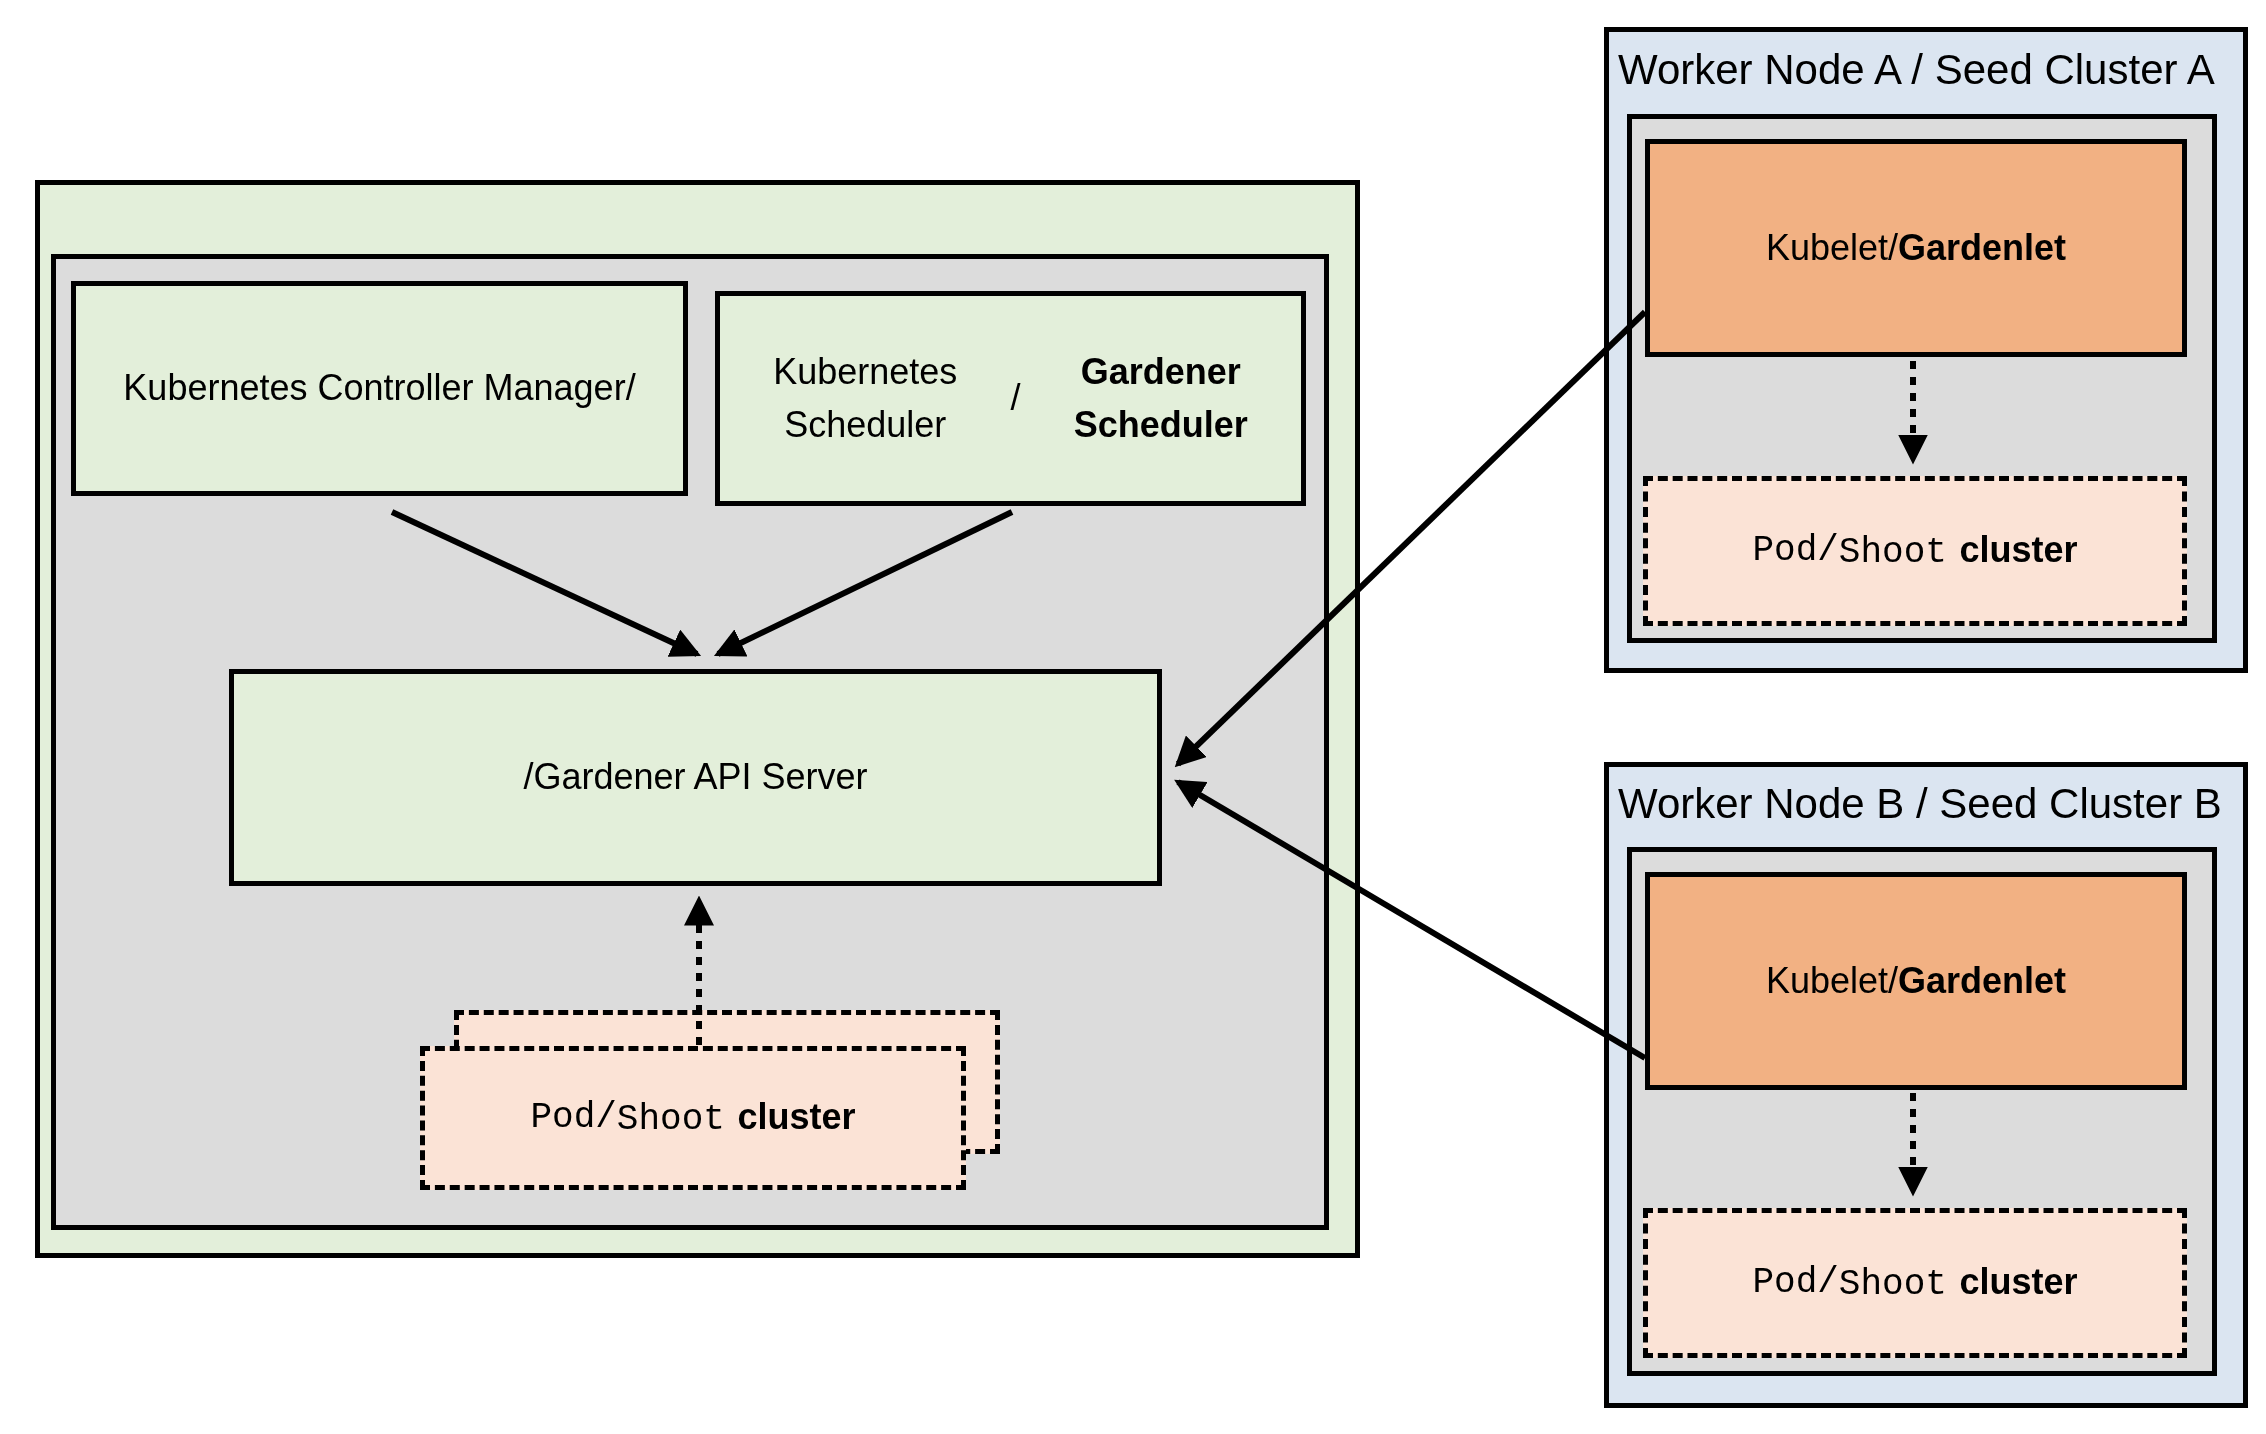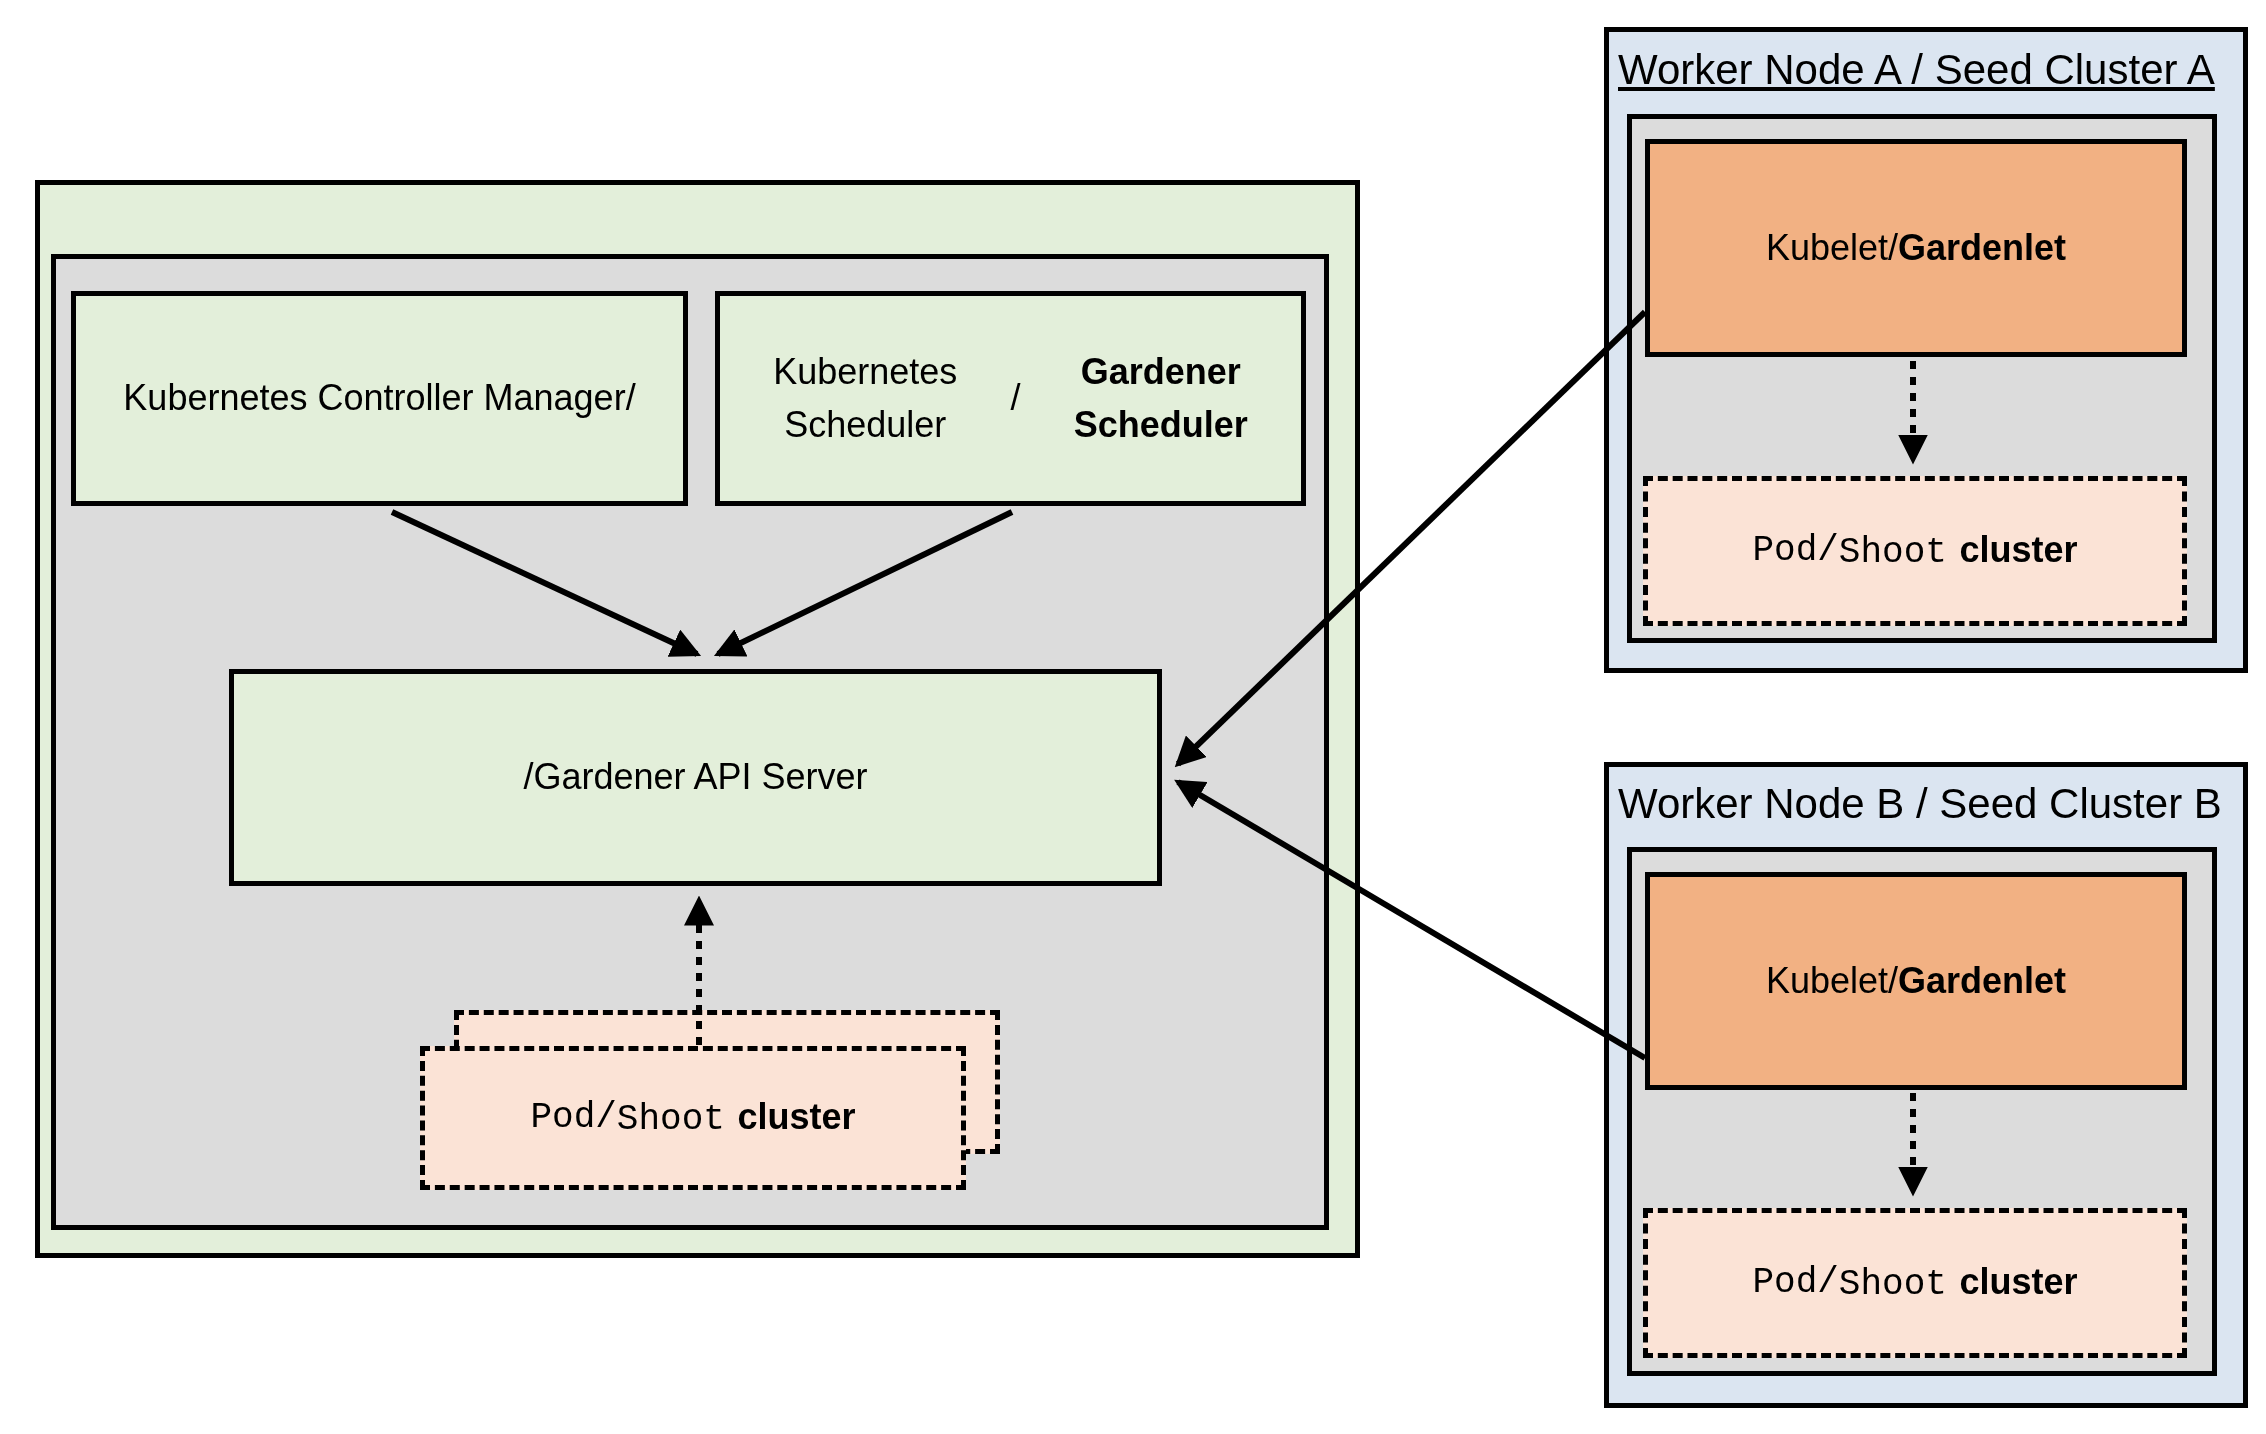--- a/index.html
+++ b/index.html
@@ -31,21 +31,21 @@
 </head>
 <body>
 
 <div id="canvas">
 
   <div class="abs box bg-green" style="left:35px;top:180px;width:1325px;height:1078px;"></div>
 
 
   <div class="abs box bg-gray" style="left:51px;top:254px;width:1278px;height:976px;"></div>
 
-  <div class="abs box bg-green label" style="left:71px;top:291px;width:617px;height:215px;">
+  <div class="abs box bg-green label" style="left:71px;top:281px;width:617px;height:215px;">
     <span>Kubernetes Controller Manager</span>
     <span>/</span>
   </div>
 
   <div class="abs box bg-green label" style="left:715px;top:291px;width:591px;height:215px;">
     <span>Kubernetes Scheduler</span>
     <span>/</span>
     <span class="bold">Gardener Scheduler</span>
   </div>
 
@@ -59,21 +59,21 @@
   <div class="abs dashedbox bg-peach label tight" style="left:420px;top:1046px;width:546px;height:144px;">
     <span class="mono">Pod</span>
     <span class="mono">/</span>
     <span>
       <span class="mono" style="margin-right:0.35em">Shoot</span><span class="semibold">cluster</span>
     </span>
   </div>
 
   <div class="abs box bg-blue" style="left:1604px;top:27px;width:644px;height:646px;"></div>
 
-  <div class="abs title" style="left:1618px;top:46px;text-decoration:underline;">Worker Node A / Seed Cluster A</div>
+  <div class="abs title" style="left:1618px;top:46px;">Worker Node A / Seed Cluster A</div>
 
   <div class="abs box bg-gray" style="left:1627px;top:114px;width:590px;height:529px;"></div>
 
   <div class="abs box bg-orange label" style="left:1645px;top:139px;width:542px;height:218px;">
     <span>Kubelet</span>
     <span>/</span>
     <span class="bold">Gardenlet</span>
   </div>
 
   <div class="abs dashedbox bg-peach label tight" style="left:1643px;top:476px;width:544px;height:150px;">

